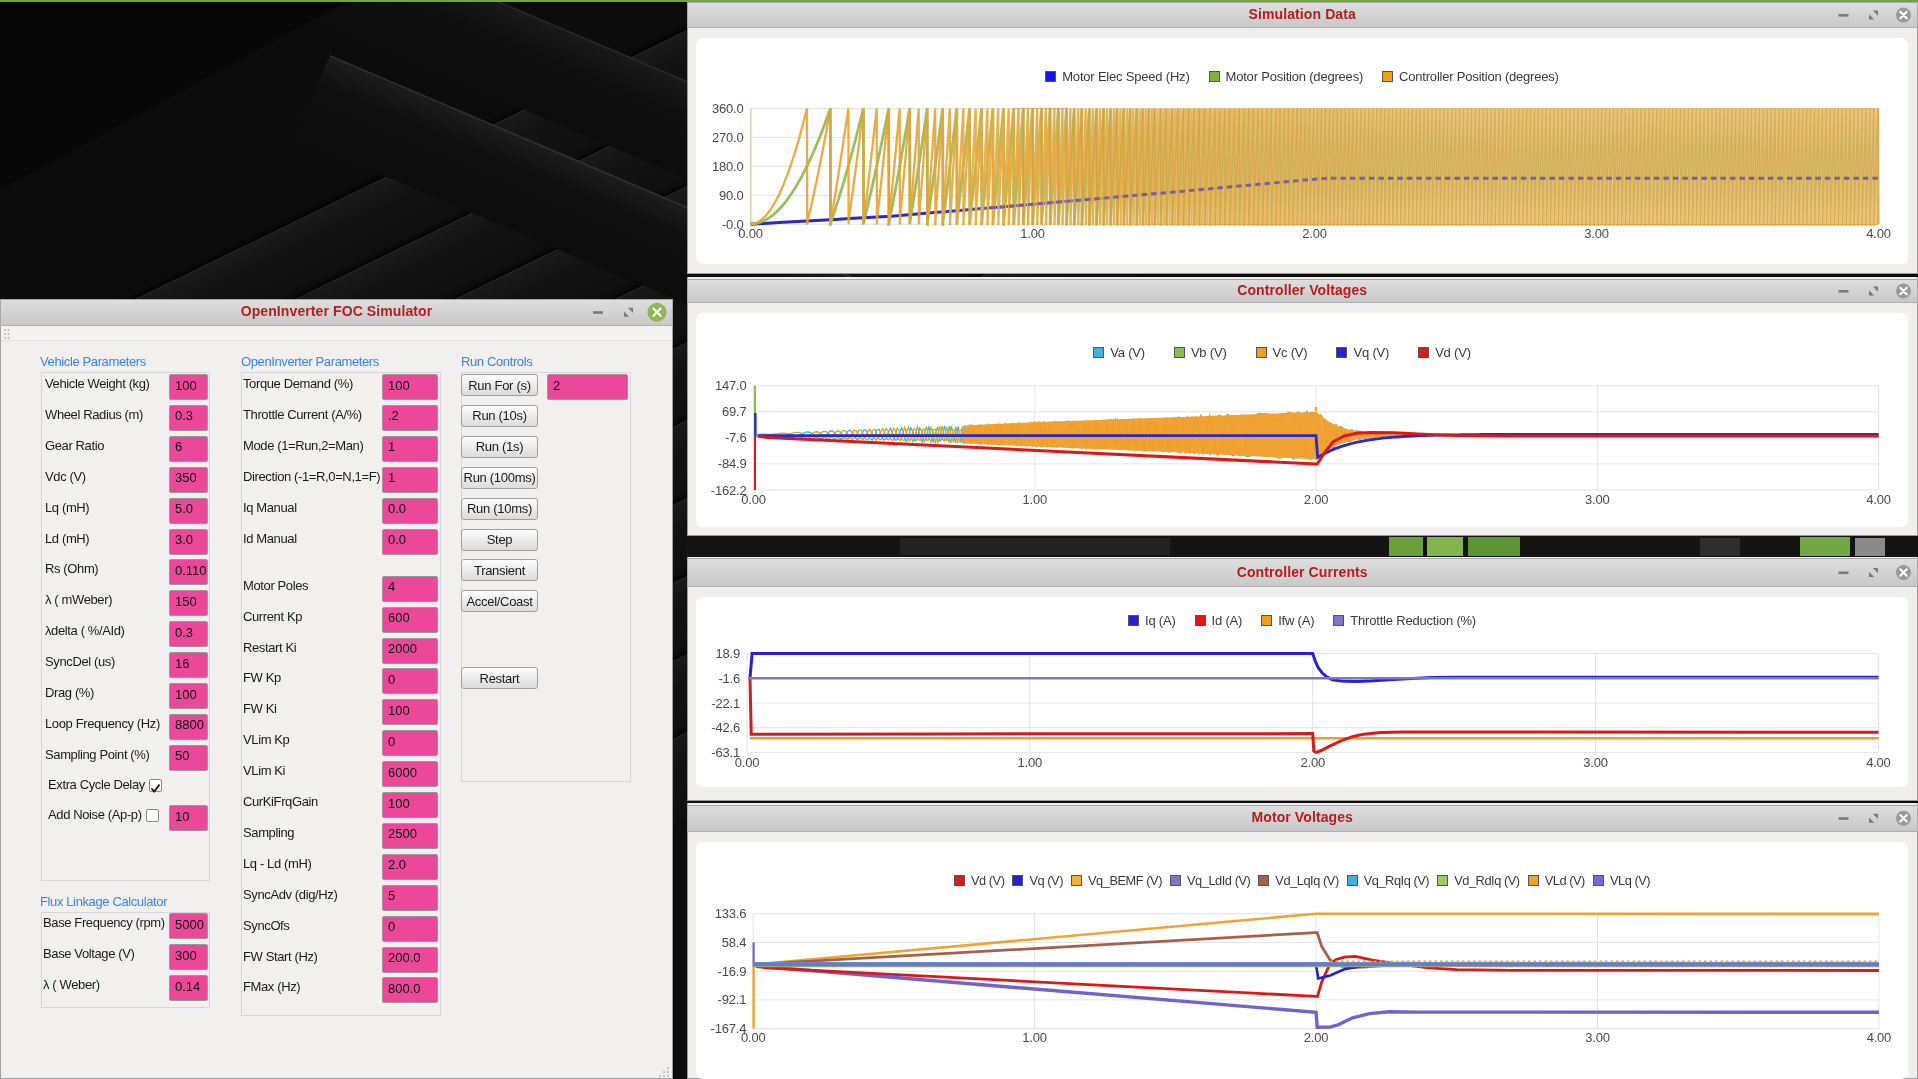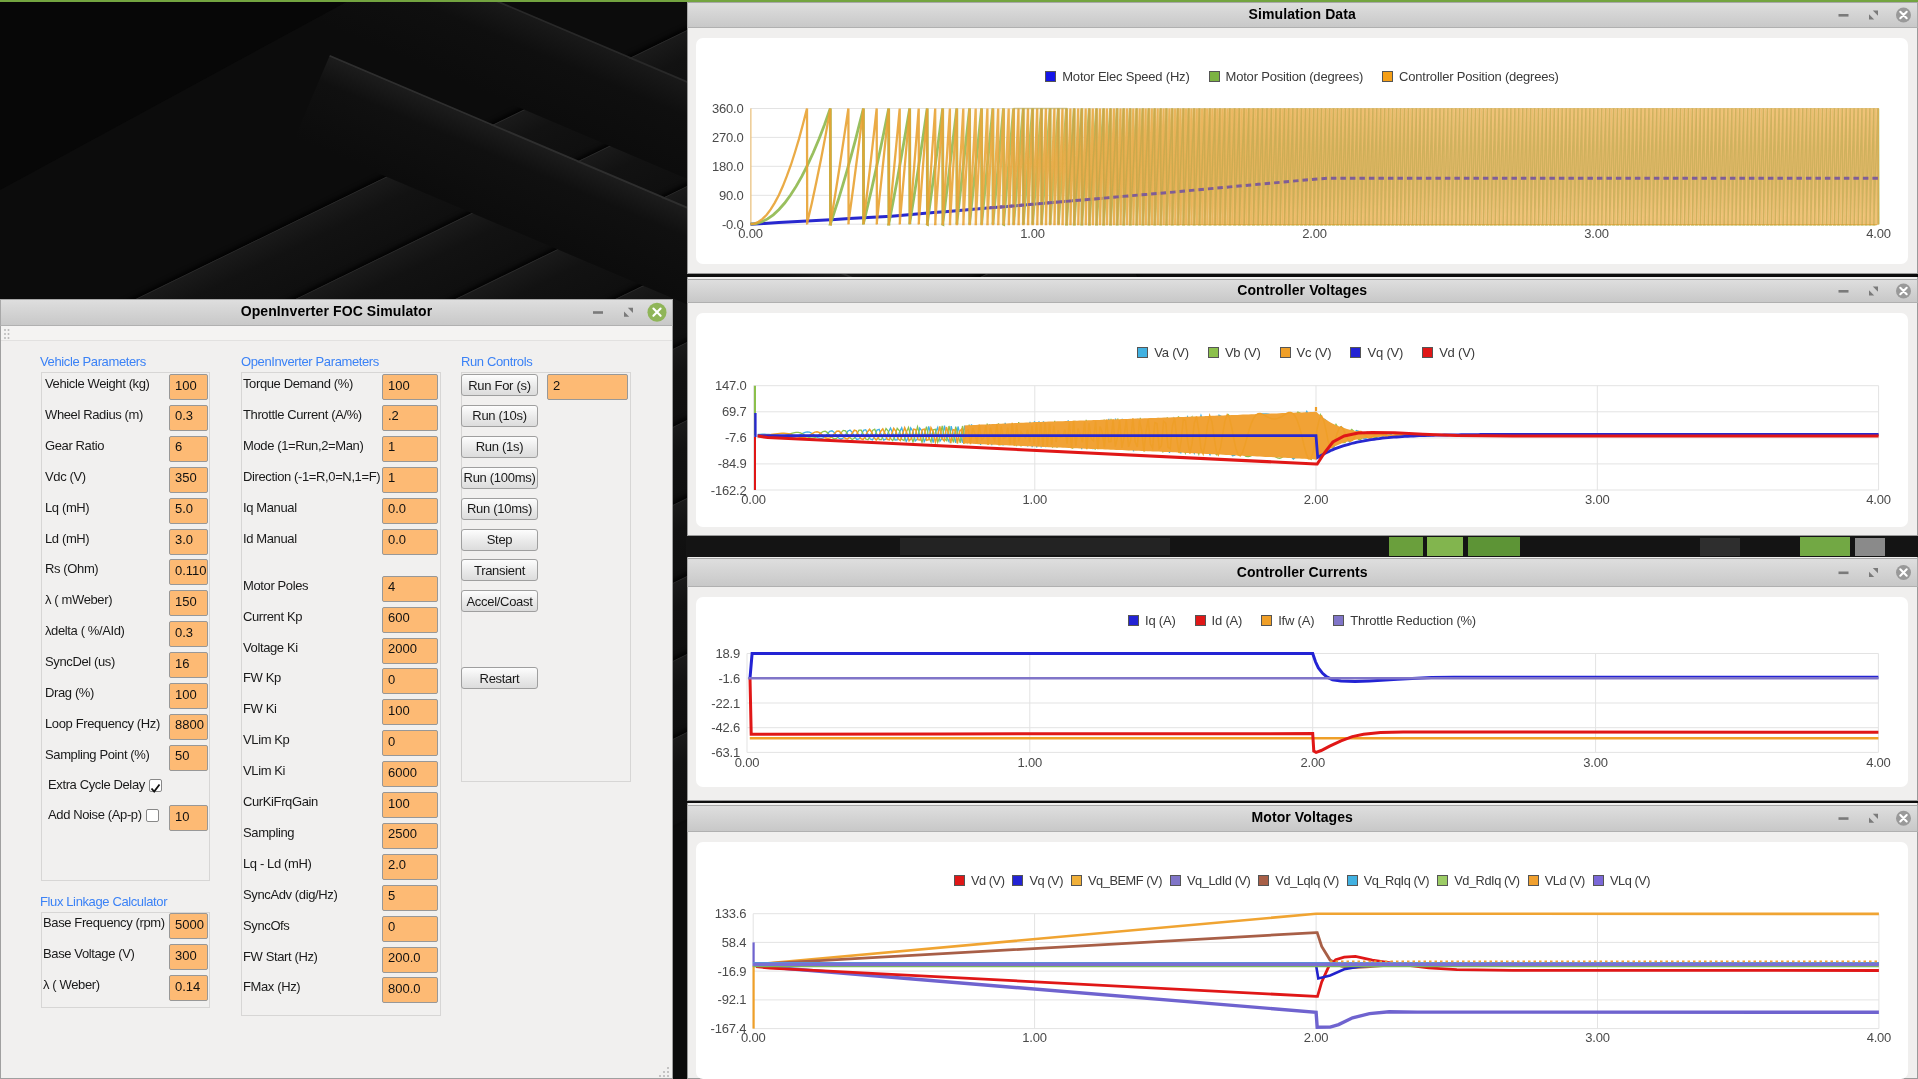--- a/index.html
+++ b/index.html
@@ -1,29 +1,29 @@
 <!DOCTYPE html>
 <html><head><meta charset="utf-8"><style>
 *{margin:0;padding:0;box-sizing:border-box}
 html,body{width:1918px;height:1079px;overflow:hidden;font-family:"Liberation Sans",sans-serif}
 .abs{position:absolute}
 .beam{position:absolute;background:linear-gradient(180deg,#1a1a1a 0%,#121212 30%,#0e0e0e 100%);border-top:1.5px solid #2a2a2a;box-shadow:0 -3px 4px rgba(0,0,0,0.8)}
 .rwin{position:absolute;background:#f0efee;border:1px solid #9a9a9a;border-top:none}
 .lwin{position:absolute;background:#f1f0ef;border:1px solid #a0a0a0}
 .tbar{position:absolute;background:linear-gradient(180deg,#dedede 0%,#d2d2d2 55%,#c8c8c8 100%);border:1px solid #a8a8a8;border-bottom:1px solid #b0b0b0}
-.tbtitle{position:absolute;text-align:center;font-weight:bold;font-size:14px;color:#000000;letter-spacing:0.1px}
+.tbtitle{position:absolute;text-align:center;font-weight:bold;font-size:14px;color:#b91c1c;letter-spacing:0.1px}
 .card{position:absolute;background:#fff;border-radius:7px}
 .legend{position:absolute;display:flex;justify-content:center;align-items:center;font-size:13px;letter-spacing:-0.2px;color:#3a3a3a;gap:19px;white-space:nowrap}
 .li{display:flex;align-items:center}
 .lg4{font-size:12.8px;letter-spacing:-0.45px}
 .lb{display:inline-block;width:11px;height:11px;margin-right:6px;border:1px solid #555}
 .gbox{position:absolute;border:1px solid #d7d6d5}
 .hdr{position:absolute;font-size:13px;letter-spacing:-0.38px;color:#3b82f6;white-space:nowrap}
 .lab{position:absolute;font-size:13px;letter-spacing:-0.38px;color:#1a1a1a;white-space:nowrap}
-.inp{position:absolute;height:26px;background:#fdba74;border:1px solid #989898;border-radius:2px;font-size:13px;color:#111;padding:2.5px 0 0 5px;white-space:nowrap}
+.inp{position:absolute;height:26px;background:#ec4899;border:1px solid #989898;border-radius:2px;font-size:13px;color:#111;padding:2.5px 0 0 5px;white-space:nowrap}
 .btn{position:absolute;height:22px;background:linear-gradient(180deg,#fdfdfd,#e8e8e8 60%,#dcdcdc);border:1px solid #9f9f9f;border-radius:3px;font-size:13px;letter-spacing:-0.3px;color:#1a1a1a;text-align:center;padding-top:2.5px;white-space:nowrap}
 .cb{position:absolute;width:13px;height:13px;background:#fff;border:1px solid #888;border-radius:2px}
 </style></head>
 <body>
 
 <div class="abs" style="left:0;top:0;width:1918px;height:1079px;background:#0c0c0c;overflow:hidden">
   <div class="beam" style="left:-300px;top:150px;width:1500px;height:78px;transform:rotate(-26deg)"></div>
   <div class="beam" style="left:-300px;top:228px;width:1500px;height:78px;transform:rotate(-26deg)"></div>
   <div class="beam" style="left:-300px;top:306px;width:1500px;height:78px;transform:rotate(-26deg)"></div>
   <div class="beam" style="left:-300px;top:384px;width:1500px;height:78px;transform:rotate(-26deg)"></div>
@@ -223,21 +223,21 @@
 <line x1="753" y1="966.4" x2="1878.9" y2="966.4" stroke="#7bb560" stroke-width="1.5"></line>
 <line x1="753" y1="964.3" x2="1878.9" y2="964.3" stroke="#7b6fd2" stroke-width="3.4"></line>
 <line x1="1330" y1="961.4" x2="1878.9" y2="961.4" stroke="#f0a02f" stroke-width="1.7" stroke-dasharray="2.5 3"></line>
 
 </svg>
 <div class="legend " style="left:696px;width:1212px;top:69px;gap:19px">
     <span class="li"><span class="lb" style="background:#1515e8"></span>Motor Elec Speed (Hz)</span>
     <span class="li"><span class="lb" style="background:#7cb342"></span>Motor Position (degrees)</span>
     <span class="li"><span class="lb" style="background:#f59f17"></span>Controller Position (degrees)</span>
   </div>
-<div class="legend " style="left:700px;width:1212px;top:345px;gap:19px">
+<div class="legend " style="left:676px;width:1212px;top:345px;gap:29px">
     <span class="li"><span class="lb" style="background:#41b1e1"></span>Va (V)</span>
     <span class="li"><span class="lb" style="background:#8cc04c"></span>Vb (V)</span>
     <span class="li"><span class="lb" style="background:#ef9f28"></span>Vc (V)</span>
     <span class="li"><span class="lb" style="background:#2323d4"></span>Vq (V)</span>
     <span class="li"><span class="lb" style="background:#e01717"></span>Vd (V)</span>
   </div>
 <div class="legend " style="left:696px;width:1212px;top:613px;gap:19px">
     <span class="li"><span class="lb" style="background:#2323d4"></span>Iq (A)</span>
     <span class="li"><span class="lb" style="background:#e01717"></span>Id (A)</span>
     <span class="li"><span class="lb" style="background:#ef9f28"></span>Ifw (A)</span>
@@ -330,21 +330,21 @@
 <div class="lab" style="left:243px;top:468.69999999999993px">Direction (-1=R,0=N,1=F)</div>
 <div class="inp" style="left:382px;top:466.69999999999993px;width:56px">1</div>
 <div class="lab" style="left:243px;top:499.5999999999999px">Iq Manual</div>
 <div class="inp" style="left:382px;top:497.5999999999999px;width:56px">0.0</div>
 <div class="lab" style="left:243px;top:530.4999999999999px">Id Manual</div>
 <div class="inp" style="left:382px;top:528.4999999999999px;width:56px">0.0</div>
 <div class="lab" style="left:243px;top:577.7px">Motor Poles</div>
 <div class="inp" style="left:382px;top:575.7px;width:56px">4</div>
 <div class="lab" style="left:243px;top:608.6px">Current Kp</div>
 <div class="inp" style="left:382px;top:606.6px;width:56px">600</div>
-<div class="lab" style="left:243px;top:639.5px">Voltage Ki</div>
+<div class="lab" style="left:243px;top:639.5px">Restart Ki</div>
 <div class="inp" style="left:382px;top:637.5px;width:56px">2000</div>
 <div class="lab" style="left:243px;top:670.4px">FW Kp</div>
 <div class="inp" style="left:382px;top:668.4px;width:56px">0</div>
 <div class="lab" style="left:243px;top:701.3px">FW Ki</div>
 <div class="inp" style="left:382px;top:699.3px;width:56px">100</div>
 <div class="lab" style="left:243px;top:732.1999999999999px">VLim Kp</div>
 <div class="inp" style="left:382px;top:730.1999999999999px;width:56px">0</div>
 <div class="lab" style="left:243px;top:763.0999999999999px">VLim Ki</div>
 <div class="inp" style="left:382px;top:761.0999999999999px;width:56px">6000</div>
 <div class="lab" style="left:243px;top:793.9999999999999px">CurKiFrqGain</div>

